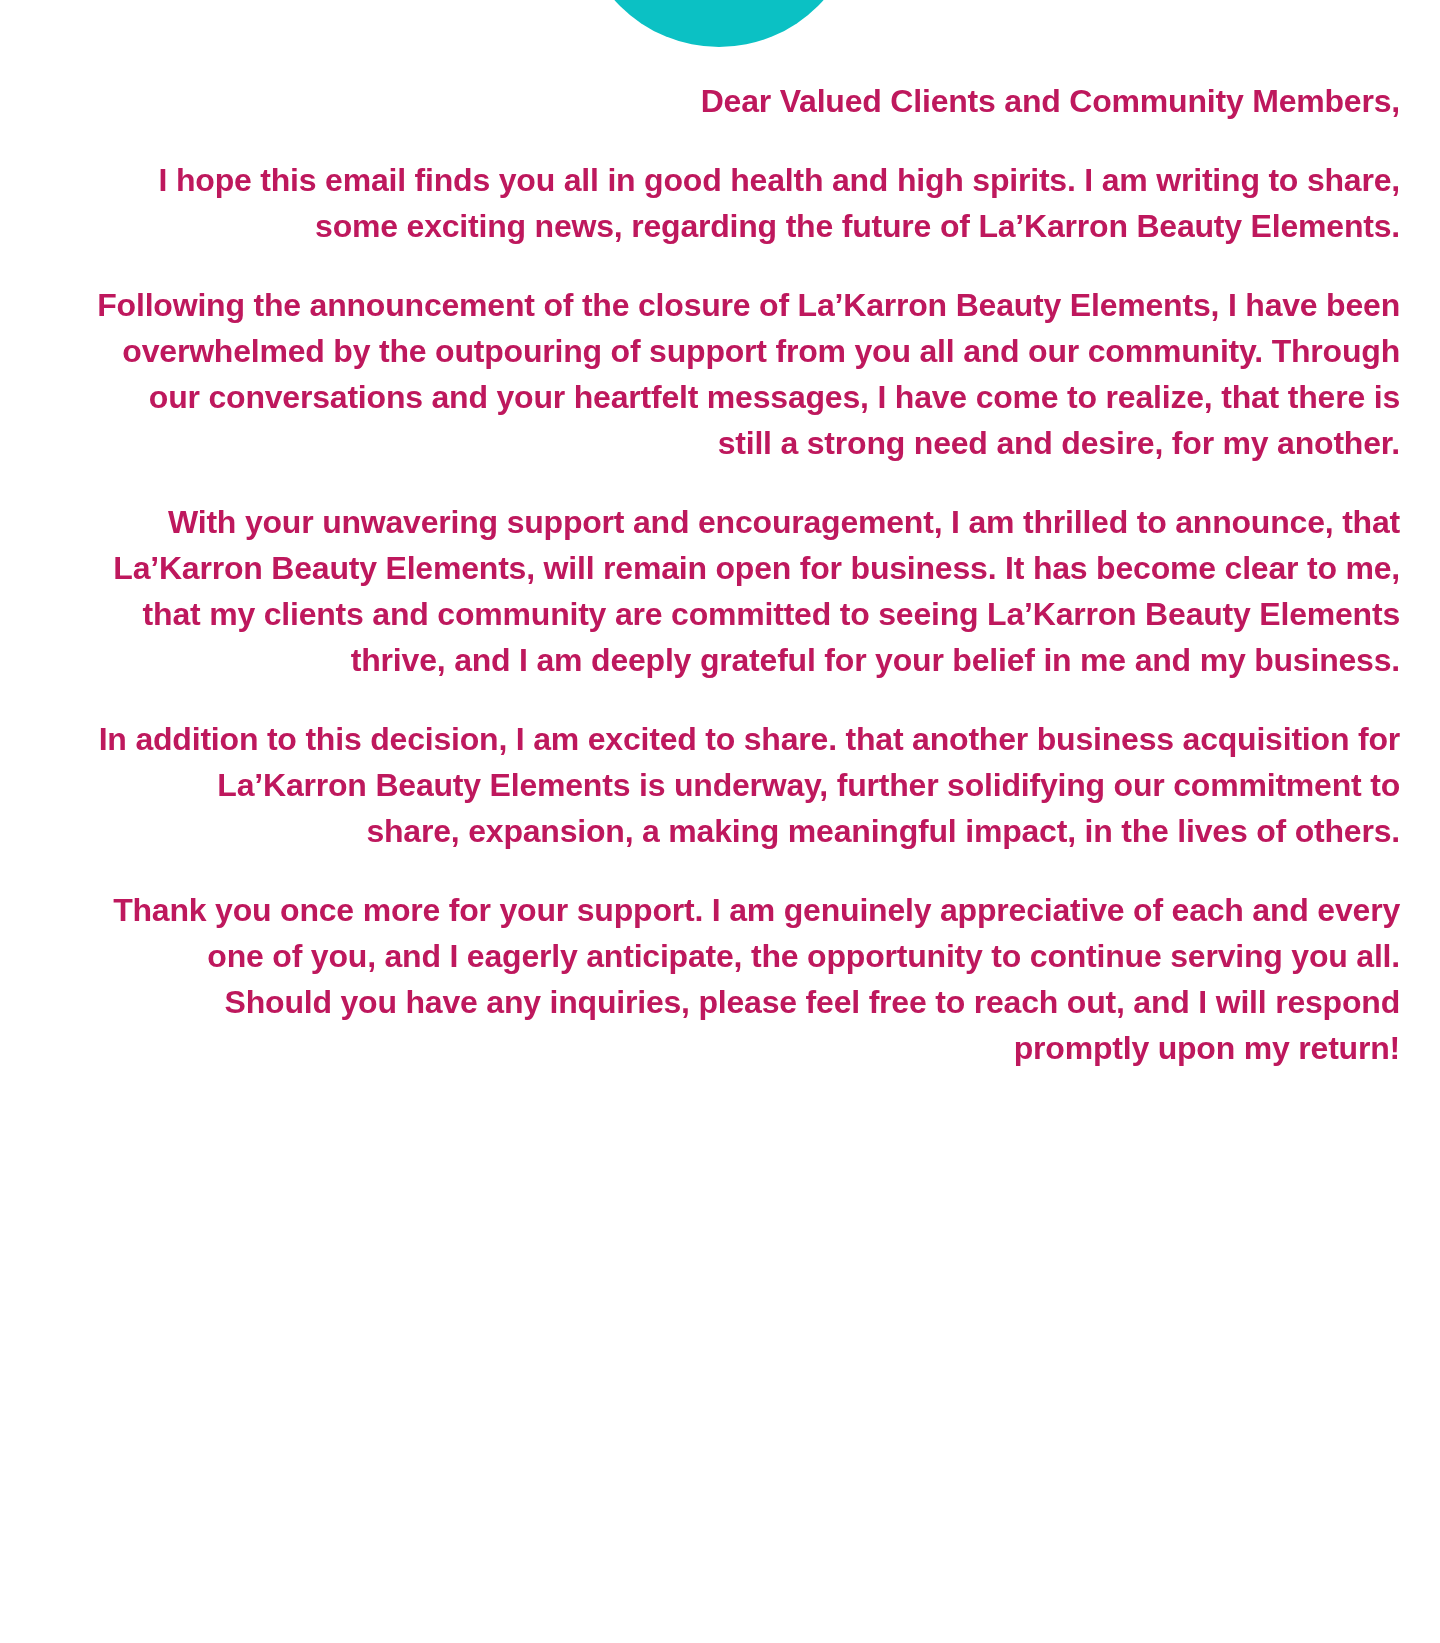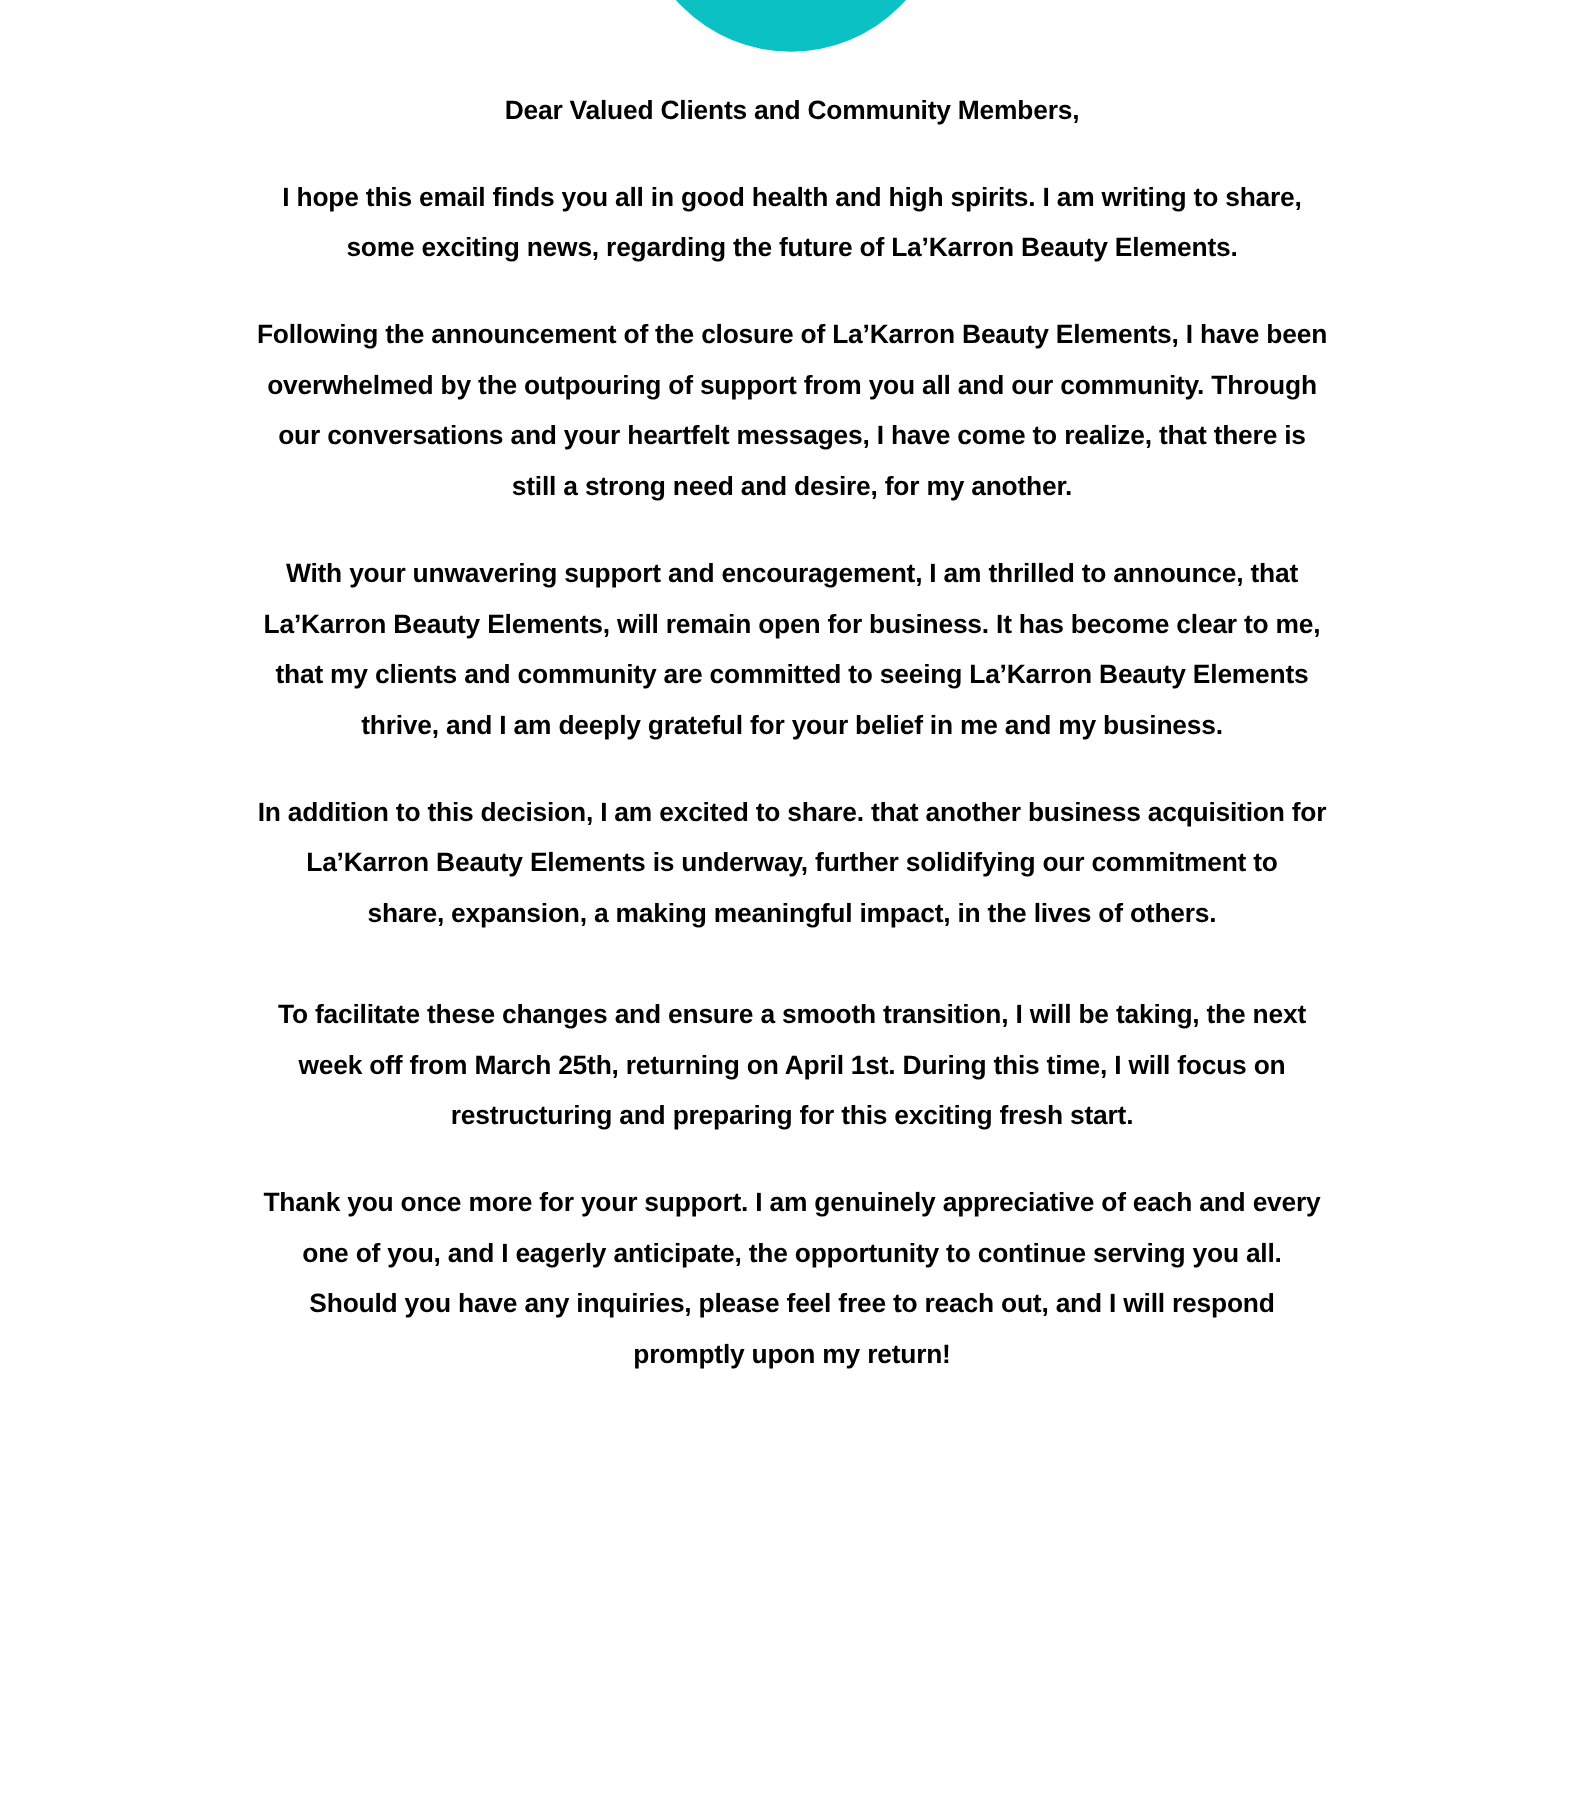--- a/index.html
+++ b/index.html
@@ -22,24 +22,24 @@
     height: 280px;
     border-radius: 50%;
     background: #0bc1c4;
   }
   .letter {
     position: absolute;
     top: 78px;
     left: 50%;
     transform: translateX(-50%);
     width: 1360px;
-    text-align: center;
-    color: #000000;
+    text-align: right;
+    color: #be185d;
     font-weight: 700;
-    font-size: 24px;
+    font-size: 32px;
     line-height: 46px;
     letter-spacing: -0.2px;
   }
   .para {
     margin: 0 0 33px 0;
     white-space: pre-line;
   }
   .para--extra-gap {
     margin-top: 46px;
   }
@@ -61,20 +61,17 @@
 overwhelmed by the outpouring of support from you all and our community. Through
 our conversations and your heartfelt messages, I have come to realize, that there is
 still a strong need and desire, for my another.</p>
   <p class="para">With your unwavering support and encouragement, I am thrilled to announce, that
 La’Karron Beauty Elements, will remain open for business. It has become clear to me,
 that my clients and community are committed to seeing La’Karron Beauty Elements
 thrive, and I am deeply grateful for your belief in me and my business.</p>
   <p class="para">In addition to this decision, I am excited to share. that another business acquisition for
 La’Karron Beauty Elements is underway, further solidifying our commitment to
 share, expansion, a making meaningful impact, in the lives of others.</p>
-  <p class="para para--extra-gap">To facilitate these changes and ensure a smooth transition, I will be taking, the next
-week off from March 25th, returning on April 1st. During this time, I will focus on
-restructuring and preparing for this exciting fresh start.</p>
   <p class="para">Thank you once more for your support. I am genuinely appreciative of each and every
 one of you, and I eagerly anticipate, the opportunity to continue serving you all.
 Should you have any inquiries, please feel free to reach out, and I will respond
 promptly upon my return!</p>
 </main>
 
 </body></html>

